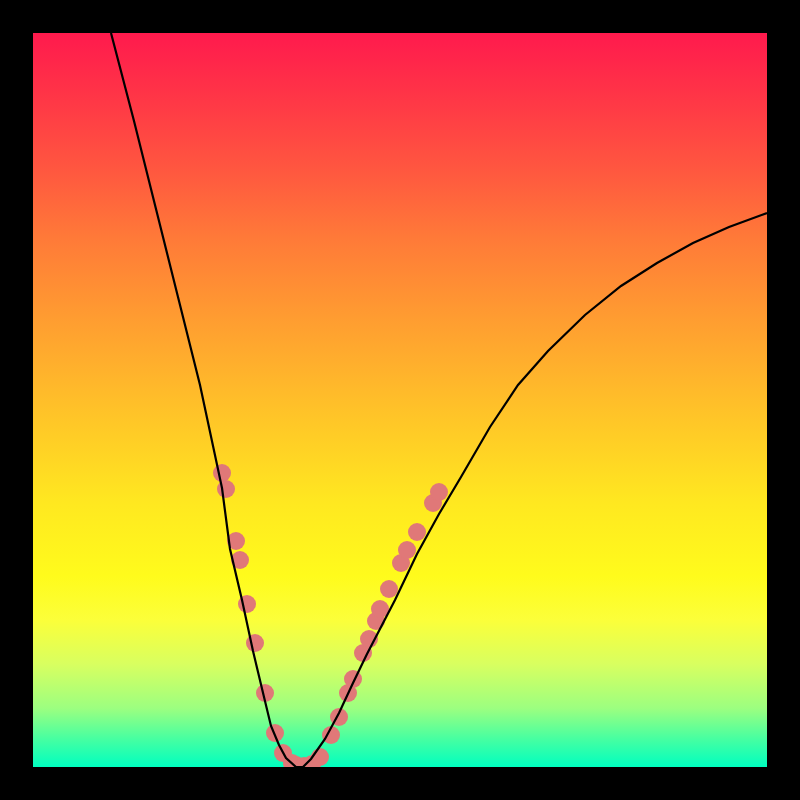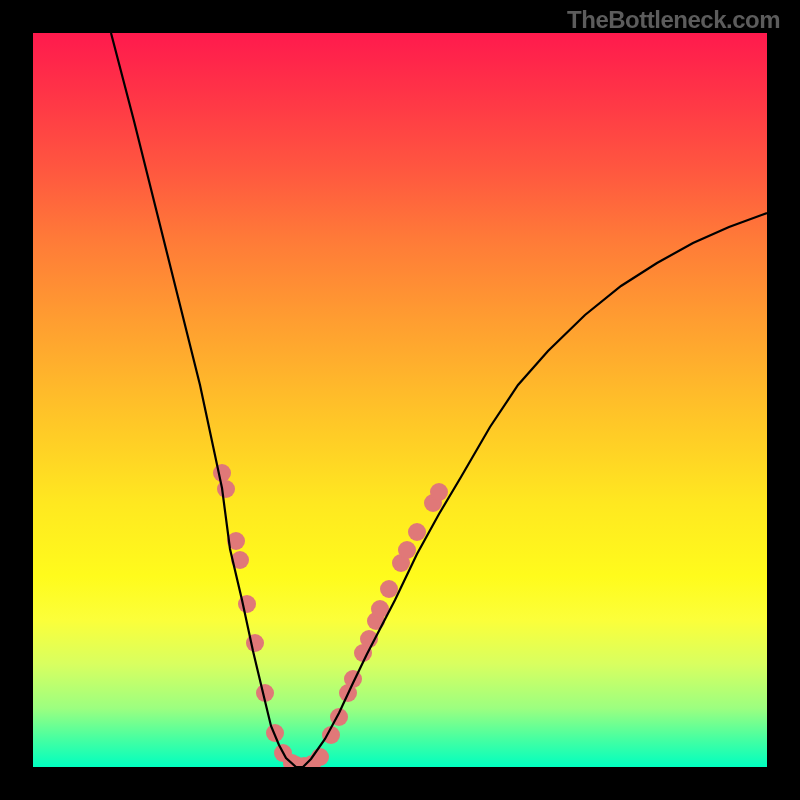--- a/index.html
+++ b/index.html
@@ -54,21 +54,20 @@
     left: 0;
     top: 0;
     width: 734px;
     height: 734px;
   }
 </style>
 </head>
 <body>
 
 <div class="frame">
-  <div class="watermark">TheBottleneck.com</div>
   <div class="plot-area">
     <svg class="curve-layer" viewBox="0 0 734 734" preserveAspectRatio="none">
       <g id="markers-group">
           <circle cx="189" cy="440" r="9" fill="#e07878"></circle>
           <circle cx="193" cy="456" r="9" fill="#e07878"></circle>
           <circle cx="203" cy="508" r="9" fill="#e07878"></circle>
           <circle cx="207" cy="527" r="9" fill="#e07878"></circle>
           <circle cx="214" cy="571" r="9" fill="#e07878"></circle>
           <circle cx="222" cy="610" r="9" fill="#e07878"></circle>
           <circle cx="232" cy="660" r="9" fill="#e07878"></circle>

